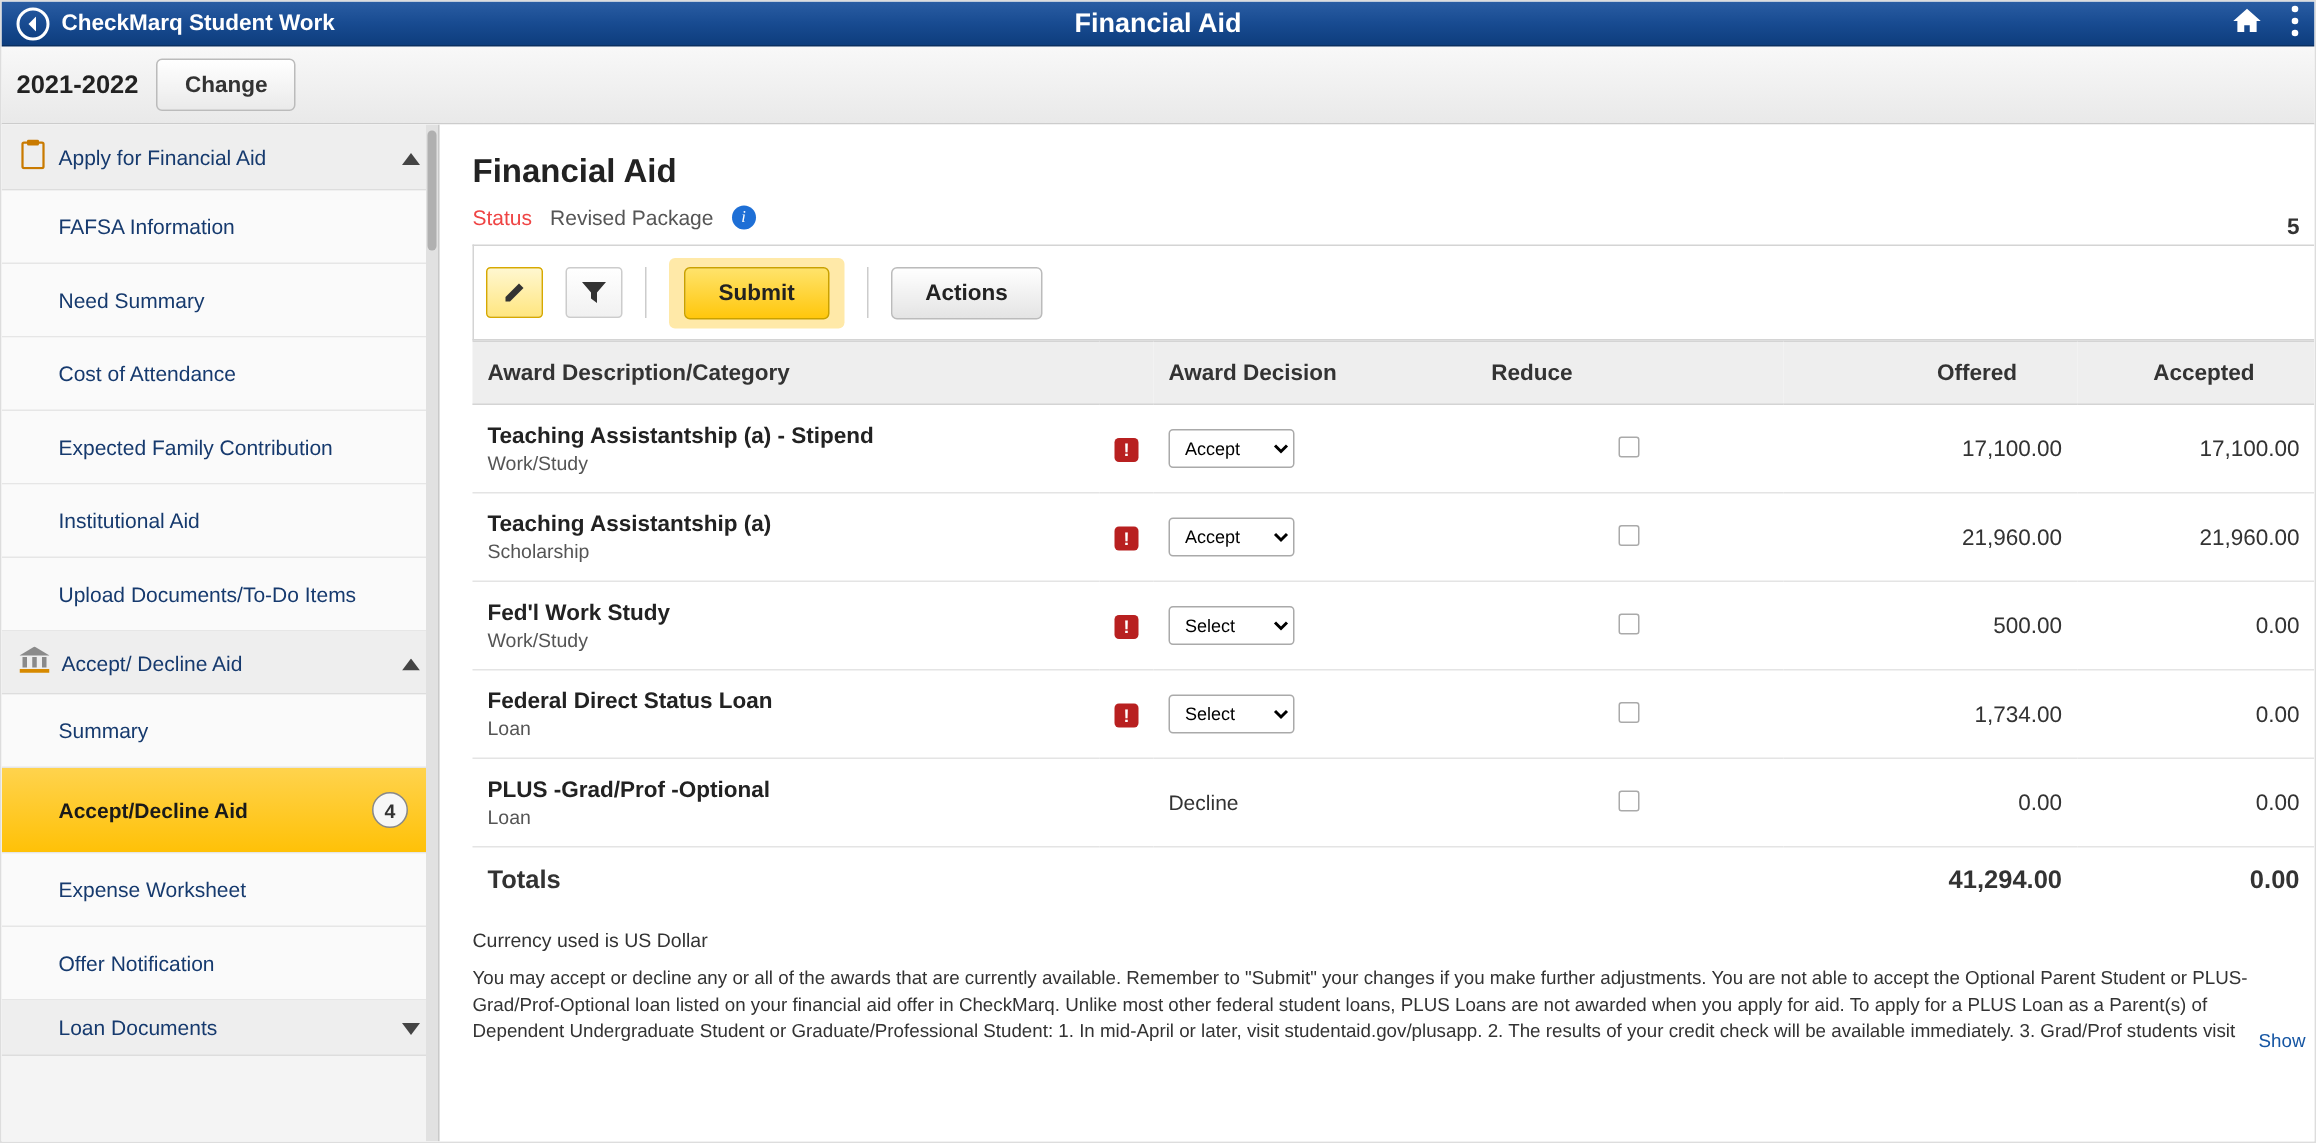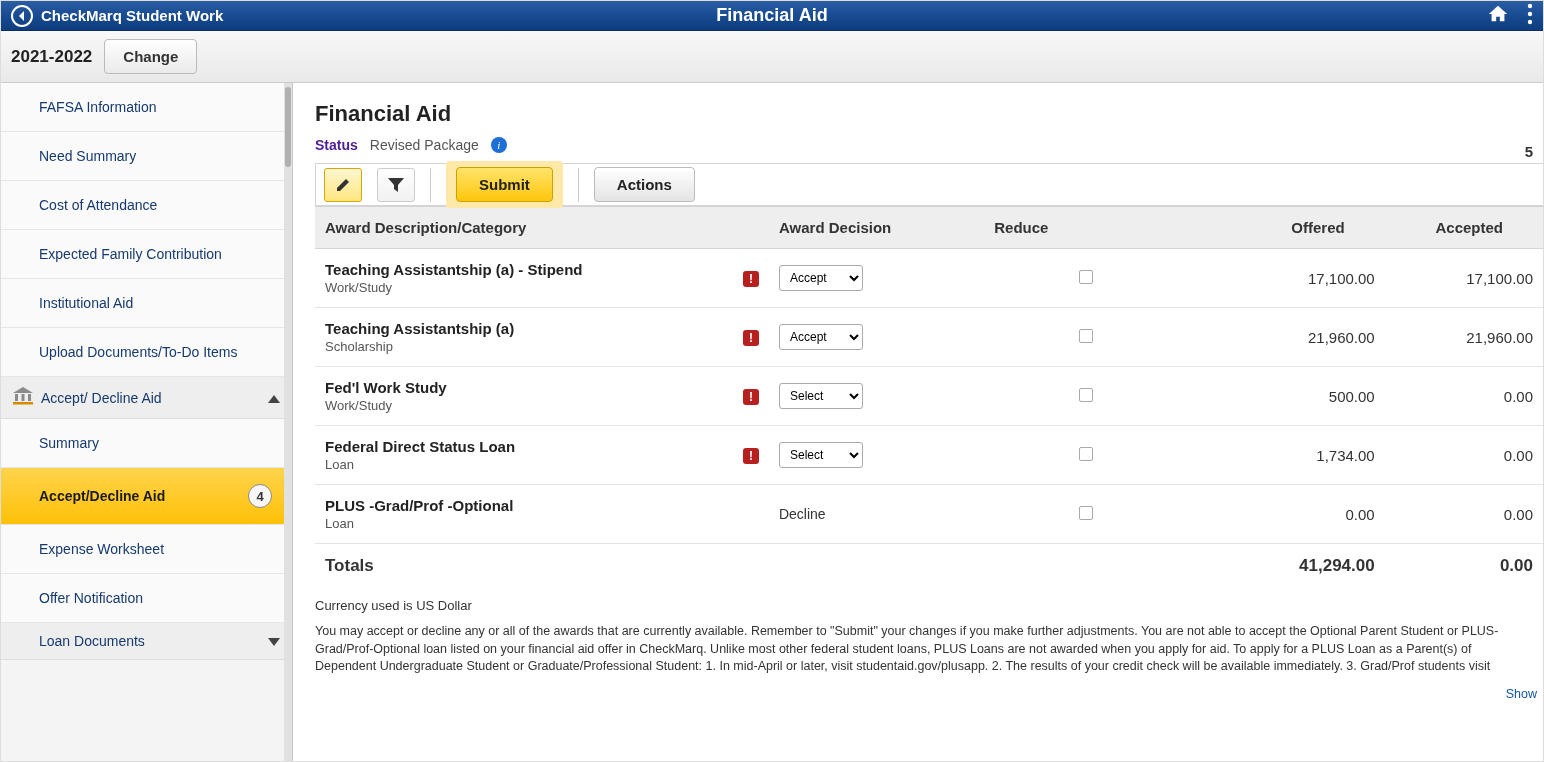--- a/index.html
+++ b/index.html
@@ -54,26 +54,26 @@
   .sb-item.active .badge {
     width:24px; height:24px; border-radius:50%; background:#f7f7f7; border:1px solid #888;
     display:flex; align-items:center; justify-content:center; font-weight:bold; color:#333; font-size:13px;
     margin-right:8px;
   }
 
   
   .main { flex:1; overflow:auto; padding: 18px 0 18px 22px; position:relative; }
   .main h1 { font-size:22px; color:#222; margin-bottom:10px; }
   .status-line { display:flex; align-items:center; gap:12px; color:#555; margin-bottom:10px; }
-  .status-line .label { font-weight:bold; color:#4c1d95; }
+  .status-line .label { font-weight:normal; color:#ef4444; }
   .status-line .info-icon { width:16px; height:16px; background:#1e6fd6; color:#fff; border-radius:50%; font-size:11px; display:inline-flex; align-items:center; justify-content:center; font-style:italic; font-family:Georgia,serif; cursor:pointer;}
   .count-right { position:absolute; right:10px; top:60px; font-weight:bold; font-size:15px; }
 
   
-  .toolbar { display:flex; align-items:center; gap:15px; border:1px solid #d4d4d4; border-right:none; height:43px; padding-left:8px; background:#fff; }
+  .toolbar { display:flex; align-items:center; gap:15px; border:1px solid #d4d4d4; border-right:none; height:64px; padding-left:8px; background:#fff; }
   .tool-btn {
     width:38px; height:34px; border:1px solid #ccc; border-radius:3px;
     background:linear-gradient(#ffffff,#f1f1f1); display:flex; align-items:center; justify-content:center; cursor:pointer;
   }
   .tool-btn.edit { border-color:#d7a900; background:linear-gradient(#fff7d0,#ffe680); }
   .submit-wrap { position:relative; padding:6px 10px; background:#ffe9a8; border-radius:4px; }
   .submit-btn {
     padding:8px 22px; font-weight:bold; border:1px solid #c9a100; border-radius:4px;
     background:linear-gradient(#ffe36b,#ffc70c); color:#222; cursor:pointer; font-size:15px;
   }
@@ -147,20 +147,32 @@
 
   <div class="sub-header">
     <span class="year">2021-2022</span>
     <button class="change-btn">Change</button>
   </div>
 
   <div class="body">
 
     <div class="sidebar">
 
+      <div class="sb-group-hdr">
+        <span>
+          <svg class="icon-svg" width="18" height="20" viewBox="0 0 18 20">
+              <rect x="2" y="2" width="14" height="17" rx="1" fill="none" stroke="#c97a00" stroke-width="1.5"></rect>
+              <rect x="5" y="0" width="8" height="4" rx="1" fill="#c97a00"></rect>
+            </svg>
+        </span>
+        <span>Apply for Financial Aid</span>
+        <span class="chev"><svg width="12" height="8" viewBox="0 0 12 8">
+              <path d="M0 8 L6 0 L12 8 Z"></path>
+            </svg></span>
+      </div>
       <div class="sb-item">FAFSA Information</div>
       <div class="sb-item">Need Summary</div>
       <div class="sb-item">Cost of Attendance</div>
       <div class="sb-item">Expected Family Contribution</div>
       <div class="sb-item">Institutional Aid</div>
       <div class="sb-item">Upload Documents/To-Do Items</div>
 
       <div class="sb-group-hdr">
         <span>
           <svg class="icon-svg" width="20" height="18" viewBox="0 0 20 18">

